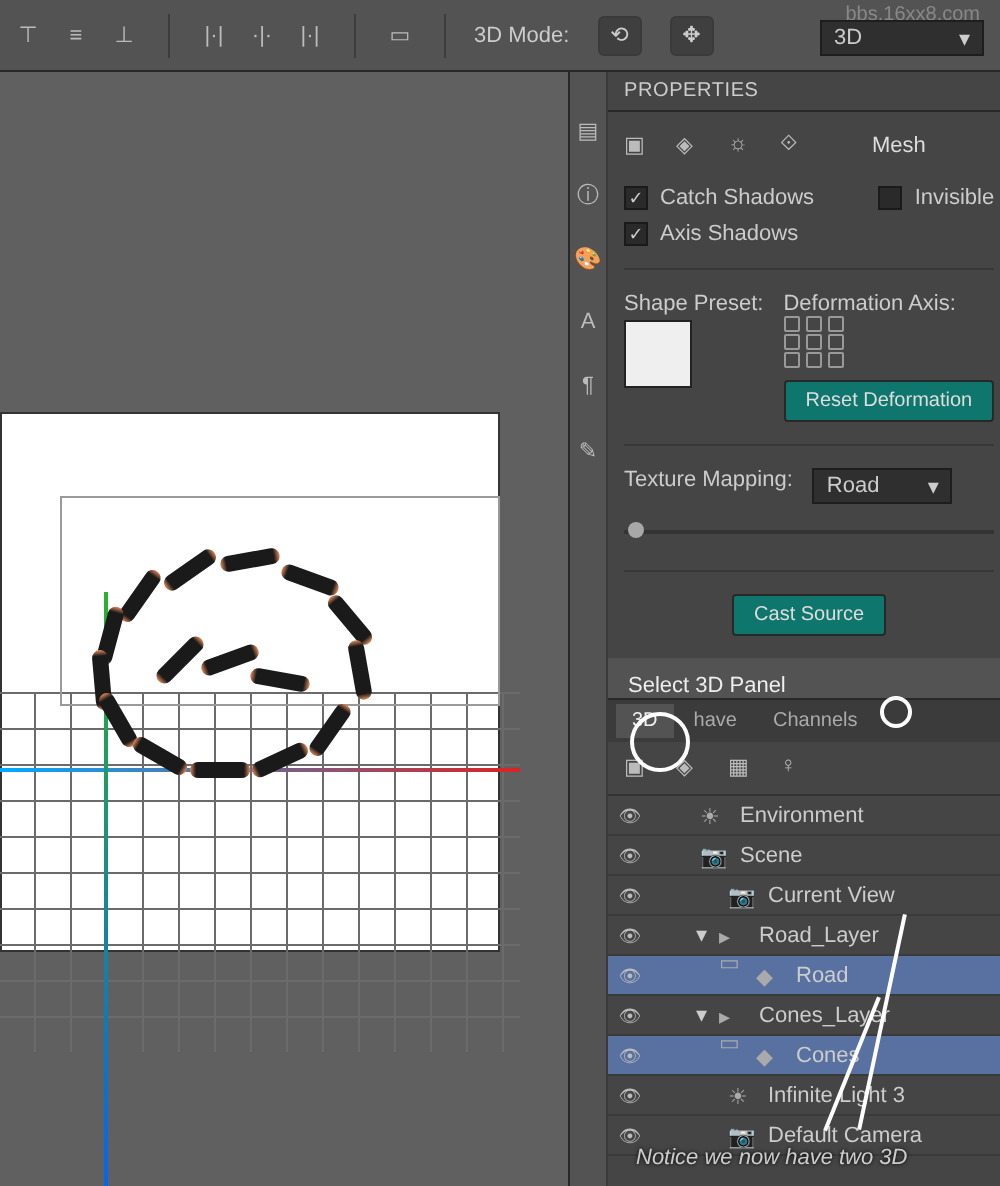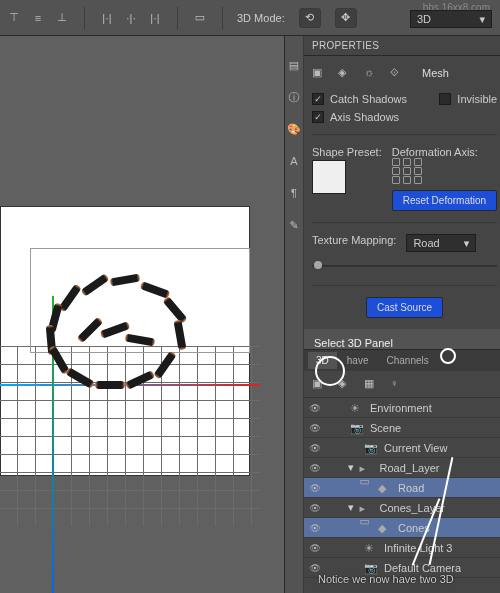--- a/index.html
+++ b/index.html
@@ -22,51 +22,51 @@
 .seg{position:absolute;width:30px;height:8px;background:linear-gradient(90deg,#e28b5a,#1a1a1a 10%,#1a1a1a 90%,#e28b5a);border-radius:4px}
 
 .panels{width:216px;background:#535353;display:flex;border-left:1px solid #282828}
 .tool-strip{width:30px;background:#535353;display:flex;flex-direction:column;align-items:center;gap:14px;padding-top:20px;border-right:1px solid #3a3a3a}
 .ts-icon{width:18px;height:18px;color:#bbb;display:flex;align-items:center;justify-content:center}
 .main-panel{flex:1;display:flex;flex-direction:column}
 .panel-tab{height:20px;background:#454545;border-bottom:1px solid #282828;display:flex;align-items:center;padding:0 8px;font-size:10px;text-transform:uppercase;letter-spacing:.3px}
 .props{background:#454545;padding:8px}
 .icon-row{display:flex;gap:10px;align-items:center;padding:2px 0 10px}
 .icon-s{width:16px;height:14px;color:#bbb}
-.mesh-label{color:#ddd;margin-left:6px}
+.mesh-label{color:#ddd;margin-left:20px}
 .chk-row{display:flex;align-items:center;gap:6px;padding:3px 0}
 .chk{width:12px;height:12px;background:#2a2a2a;border:1px solid #1a1a1a;display:flex;align-items:center;justify-content:center;font-size:9px;color:#ccc}
 .sep-h{height:1px;background:#383838;margin:8px 0}
 .row{display:flex;align-items:flex-start;gap:10px;padding:3px 0}
 .lbl{white-space:nowrap}
 .preset{width:34px;height:34px;background:#efefef;border:1px solid #222;margin-top:2px}
 .dots{display:grid;grid-template-columns:repeat(3,10px);gap:1px}
 .dot{width:8px;height:8px;border:1px solid #999;border-radius:1px}
-.btn{background:#1d4ed8;border:1px solid #282828;padding:4px 10px;color:#ddd;font-size:10px;border-radius:2px;white-space:nowrap}
+.btn{background:#0f766e;border:1px solid #282828;padding:4px 10px;color:#ddd;font-size:10px;border-radius:2px;white-space:nowrap}
 .dd{height:18px;background:#2f2f2f;border:1px solid #1e1e1e;padding:0 6px;color:#d0d0d0;display:flex;align-items:center;justify-content:space-between;min-width:70px}
 .num-field{width:46px;height:18px;background:#2f2f2f;border:1px solid #1e1e1e;color:#c8d4ff;text-align:center;display:flex;align-items:center;justify-content:center}
 .slider{flex:1;height:16px;position:relative}
 .slider:before{content:"";position:absolute;left:0;right:0;top:7px;height:2px;background:#333}
 .slider:after{content:"";position:absolute;left:2px;top:3px;width:8px;height:8px;background:#a8a8a8;border-radius:50%}
 .sel-label{padding:8px 10px 0;color:#eee}
 .three-tabs{display:flex;height:22px;background:#3b3b3b;align-items:center;padding:0 4px;gap:2px;border-top:1px solid #282828}
 .tab{padding:3px 8px;color:#aaa;font-size:10px}
 .tab.active{background:#535353;color:#eee}
 .circle{position:absolute;border:2px solid #fff;border-radius:50%;pointer-events:none}
 .c1{left:315px;top:356px;width:30px;height:30px}
 .c2{left:440px;top:348px;width:16px;height:16px}
 .tool-icons{display:flex;gap:10px;padding:6px 8px;background:#454545;border-bottom:1px solid #333}
 .ti{width:16px;height:14px;color:#bbb}
 .layer-list{background:#454545;flex:1;overflow:hidden}
 .layer{display:flex;align-items:center;gap:6px;height:20px;padding:0 4px;border-bottom:1px solid #3a3a3a}
 .layer.sel{background:#5871a0}
 .eye{width:14px;height:14px;display:flex;align-items:center;justify-content:center;color:#bbb;font-size:9px}
 .ind{display:inline-block}
 .li-ic{width:14px;height:12px;color:#aaa}
-.ann{position:absolute;left:318px;bottom:8px;color:#eee;font-size:11px;text-shadow:0 0 2px #000}
+.ann{position:absolute;left:318px;bottom:8px;color:#eee;font-size:11px;font-style:italic;text-shadow:0 0 2px #000}
 .arrow{position:absolute;width:2px;background:#fff;pointer-events:none}
 .wm1{position:absolute;right:10px;top:2px;color:#888;font-size:10px}
 </style>
 </head>
 <body>
 
 <div class="wm1">bbs.16xx8.com</div>
 
 <div class="top-bar">
   <div class="tb-group">

